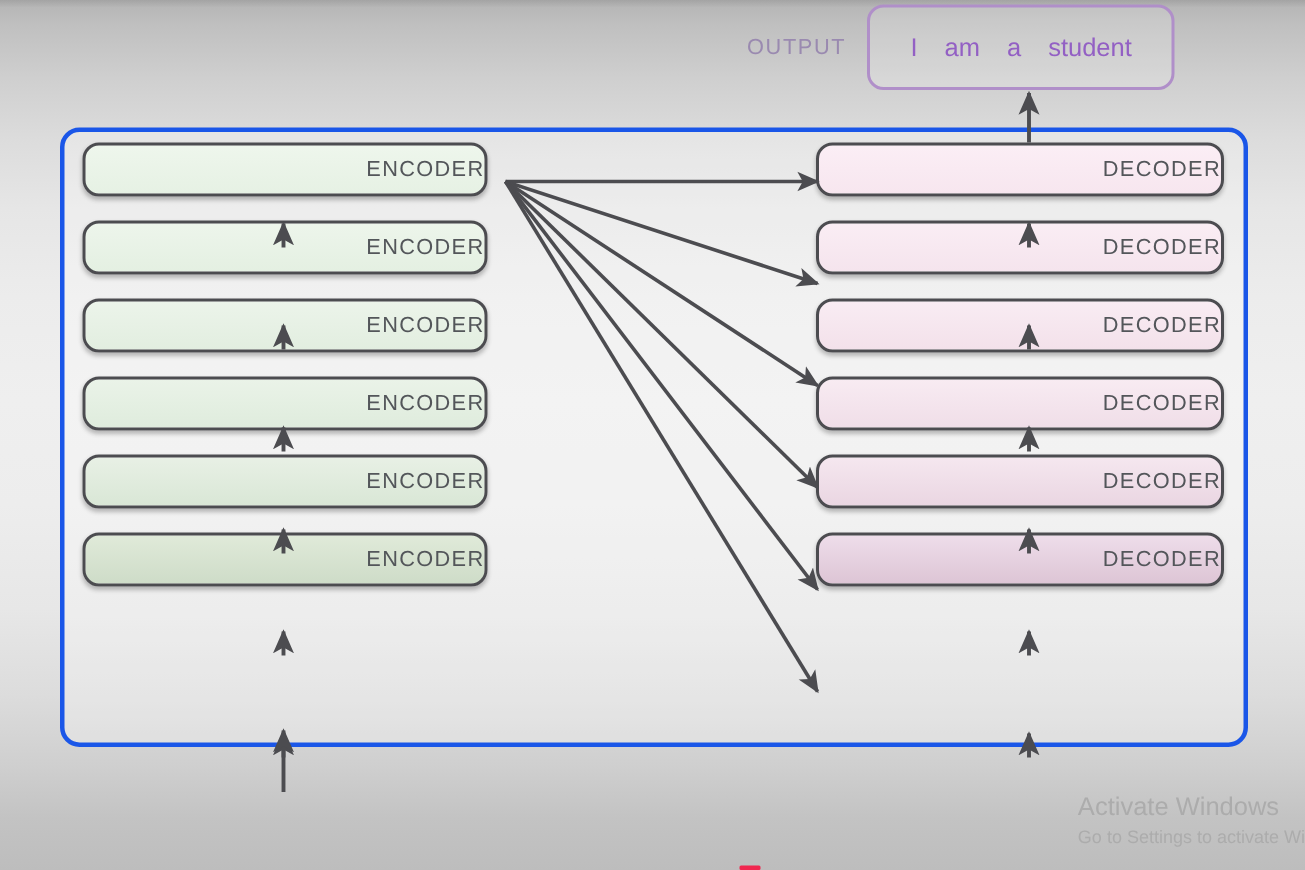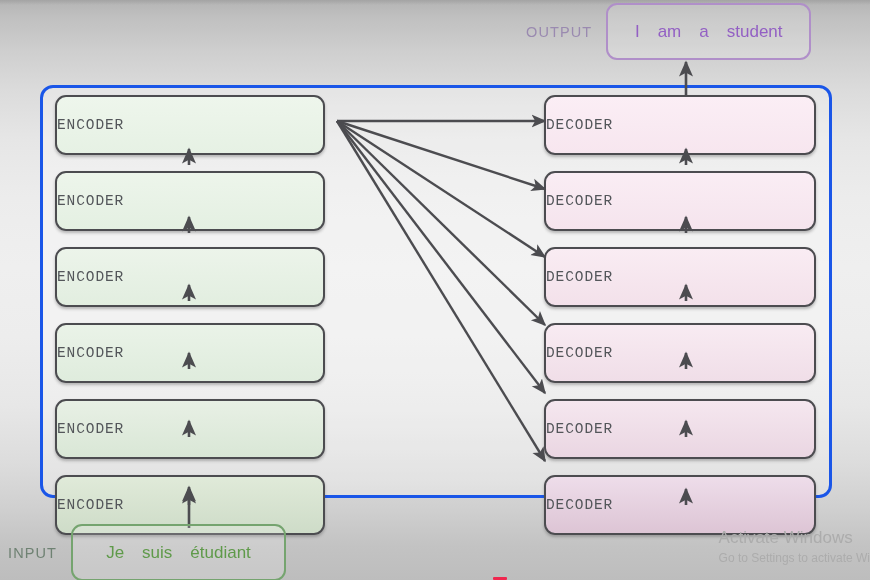--- a/index.html
+++ b/index.html
@@ -44,30 +44,29 @@
   
   .stack {
     position: absolute;
     z-index: 2;
   }
   .stack-enc { left: 55px; top: 95px; width: 270px; }
   .stack-dec { left: 544px; top: 95px; width: 272px; }
 
   .cell {
     position: relative;
-    height: 60px;
+    height: 36px;
     margin-bottom: 16px;
     border: 2.4px solid #4c4c50;
     border-radius: 11px;
     box-sizing: border-box;
     display: flex;
     align-items: center;
-    justify-content: flex-start;
+    justify-content: flex-end;
     box-shadow: 0 2px 3px rgba(60,60,60,0.33);
-    font-family: Liberation Mono, monospace;
   }
   .cell:last-child { margin-bottom: 0; }
   .cell span {
     font-size: 14.5px;
     letter-spacing: 0.9px;
     color: #53565a;
   }
 
   
   .enc-0 { background: linear-gradient(180deg, #eef6ec 0%, #e6f1e4 100%); }
@@ -85,21 +84,21 @@
   .dec-4 { background: linear-gradient(180deg, #f5e7ef 0%, #ead6e2 100%); }
   .dec-5 { background: linear-gradient(180deg, #eeddea 0%, #ddc5d5 100%); }
 
   
   .io-row {
     position: absolute;
     display: flex;
     align-items: center;
     z-index: 4;
   }
-  #output-row { left: 498px; top: 3px; margin-left: 28px; }
+  #output-row { left: 498px; top: 3px; }
   #input-row  { left: 8px;  top: 524px; }
 
   .io-label {
     font-size: 14.5px;
     letter-spacing: 1.1px;
     margin-right: 14px;
     white-space: nowrap;
   }
   #output-label { color: #9a8ab0; }
   #input-label  { color: #6f8273; }
@@ -261,28 +260,20 @@
   <div class="io-row" id="output-row">
     <div class="io-label" id="output-label">OUTPUT</div>
     <div class="io-box" id="output-box">
       <span class="tok">I</span>
       <span class="tok">am</span>
       <span class="tok">a</span>
       <span class="tok">student</span>
     </div>
   </div>
 
-  <div class="io-row" id="input-row">
-    <div class="io-label" id="input-label">INPUT</div>
-    <div class="io-box" id="input-box">
-      <span class="tok">Je</span>
-      <span class="tok">suis</span>
-      <span class="tok">étudiant</span>
-    </div>
-  </div>
 
   <div class="watermark">
     <div class="wm-1">Activate Windows</div>
     <div class="wm-2">Go to Settings to activate Windows.</div>
   </div>
 
   <div class="progress-sliver"></div>
 
 </div>
 

